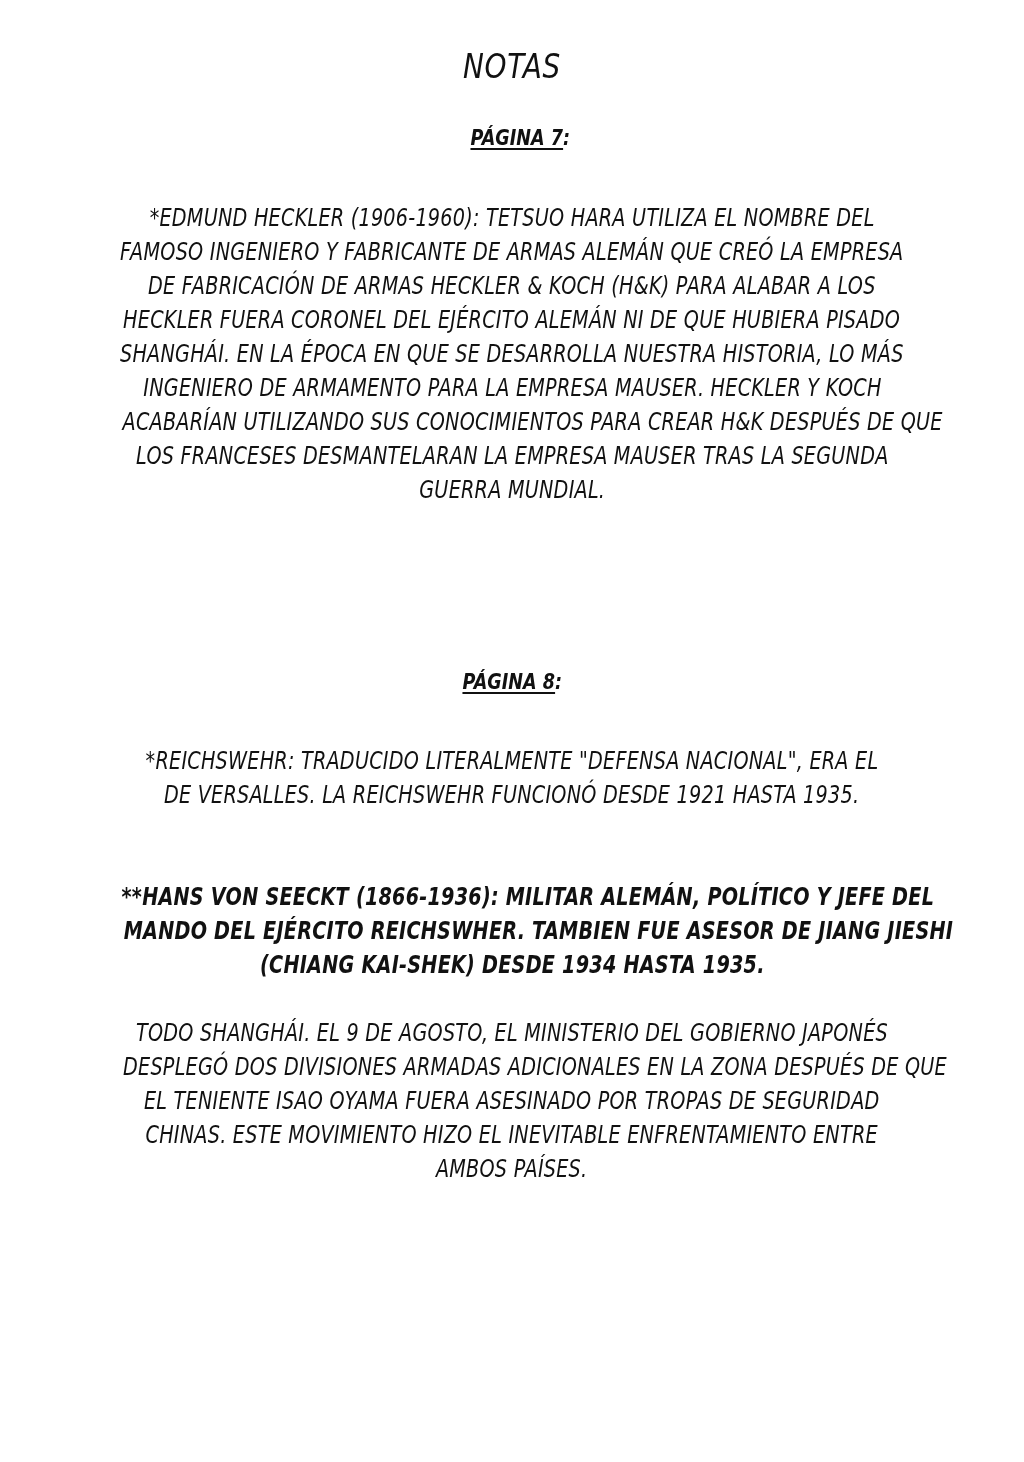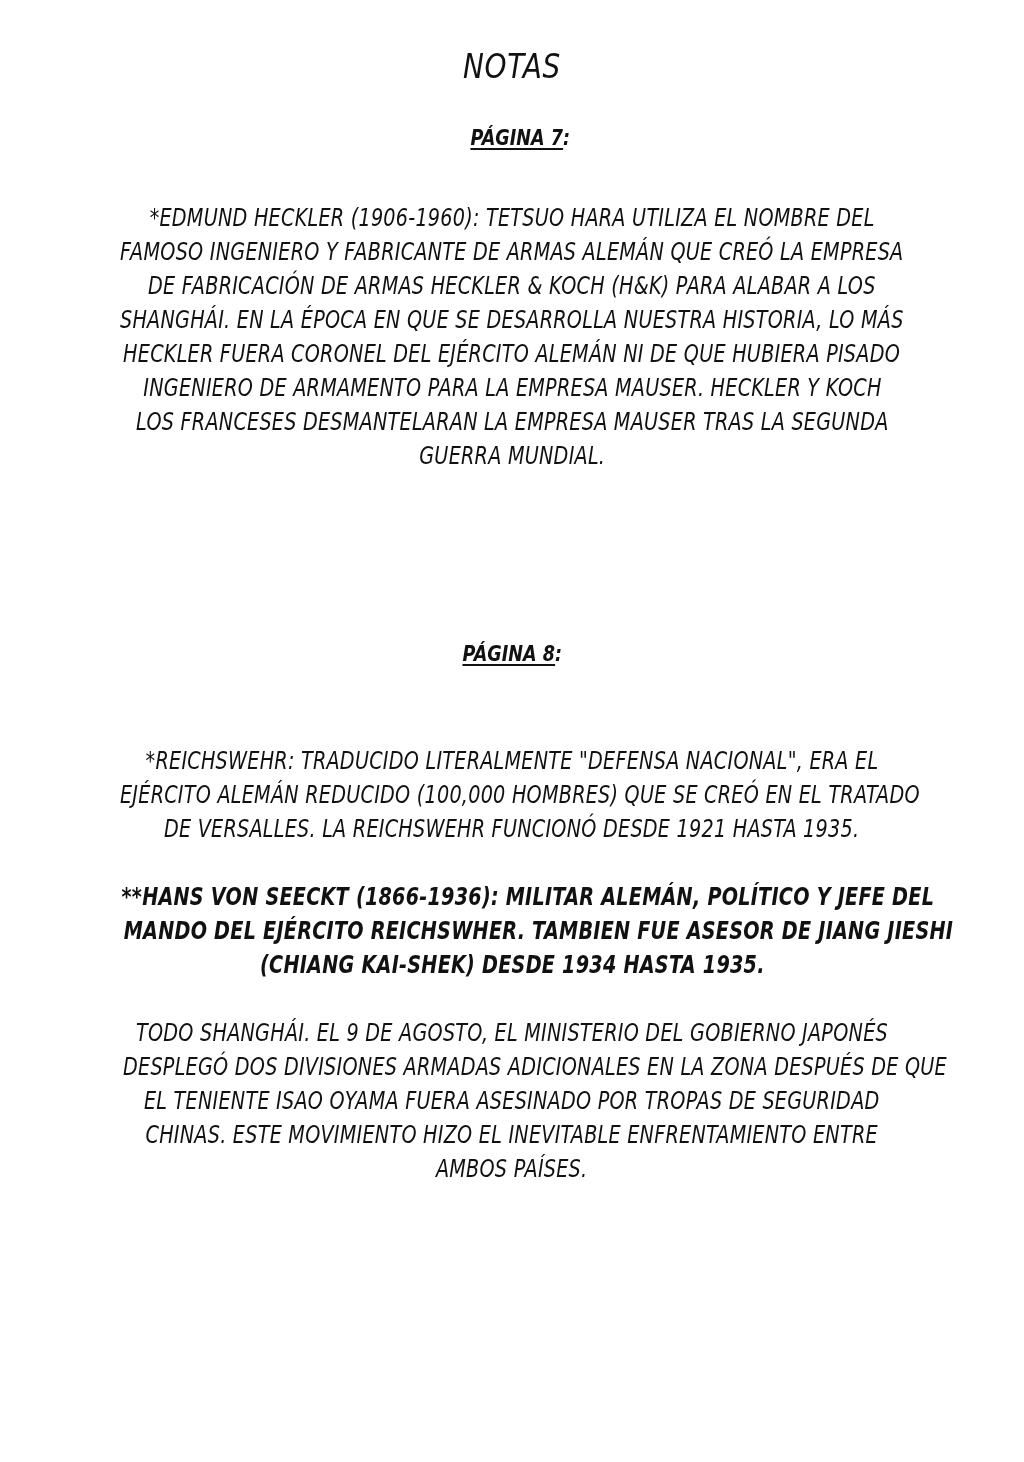--- a/index.html
+++ b/index.html
@@ -79,36 +79,36 @@
   <div class="section-heading" style="top:124px;padding-left:17px;">
     <span class="inner">
       <span class="u">PÁGINA 7</span><span>:</span>
     </span>
   </div>
 
   <div class="note" style="top:193px;">
     <div class="line"><span>*EDMUND HECKLER (1906-1960): TETSUO HARA UTILIZA EL NOMBRE DEL</span></div>
     <div class="line"><span>FAMOSO INGENIERO Y FABRICANTE DE ARMAS ALEMÁN QUE CREÓ LA EMPRESA</span></div>
     <div class="line"><span>DE FABRICACIÓN DE ARMAS HECKLER &amp; KOCH (H&amp;K) PARA ALABAR A LOS</span></div>
+    <div class="line"><span>HECKLER FUERA CORONEL DEL EJÉRCITO ALEMÁN NI DE QUE HUBIERA PISADO</span></div>
     <div class="line"><span>SHANGHÁI. EN LA ÉPOCA EN QUE SE DESARROLLA NUESTRA HISTORIA, LO MÁS</span></div>
-    <div class="line"><span>HECKLER FUERA CORONEL DEL EJÉRCITO ALEMÁN NI DE QUE HUBIERA PISADO</span></div>
     <div class="line"><span>INGENIERO DE ARMAMENTO PARA LA EMPRESA MAUSER. HECKLER Y KOCH</span></div>
+    <div class="line"><span>ACABARÍAN UTILIZANDO SUS CONOCIMIENTOS PARA CREAR H&amp;K DESPUÉS DE QUE</span></div>
     <div class="line"><span>LOS FRANCESES DESMANTELARAN LA EMPRESA MAUSER TRAS LA SEGUNDA</span></div>
     <div class="line"><span>GUERRA MUNDIAL.</span></div>
   </div>
 
-  <div class="section-heading" style="top:640px;">
+  <div class="section-heading" style="top:668px;">
     <span class="inner">
       <span class="u">PÁGINA 8</span><span>:</span>
     </span>
   </div>
 
   <div class="note" style="top:736px;">
     <div class="line"><span>*REICHSWEHR: TRADUCIDO LITERALMENTE "DEFENSA NACIONAL", ERA EL</span></div>
-    <div class="line"><span>EJÉRCITO ALEMÁN REDUCIDO (100,000 HOMBRES) QUE SE CREÓ EN EL TRATADO</span></div>
     <div class="line"><span>DE VERSALLES. LA REICHSWEHR FUNCIONÓ DESDE 1921 HASTA 1935.</span></div>
   </div>
 
   <div class="note" style="top:872px;font-weight:bold;">
     <div class="line"><span>**HANS VON SEECKT (1866-1936): MILITAR ALEMÁN, POLÍTICO Y JEFE DEL</span></div>
     <div class="line"><span>MANDO DEL EJÉRCITO REICHSWHER. TAMBIEN FUE ASESOR DE JIANG JIESHI</span></div>
     <div class="line"><span>(CHIANG KAI-SHEK) DESDE 1934 HASTA 1935.</span></div>
   </div>
 
   <div class="note" style="top:1008px;">

